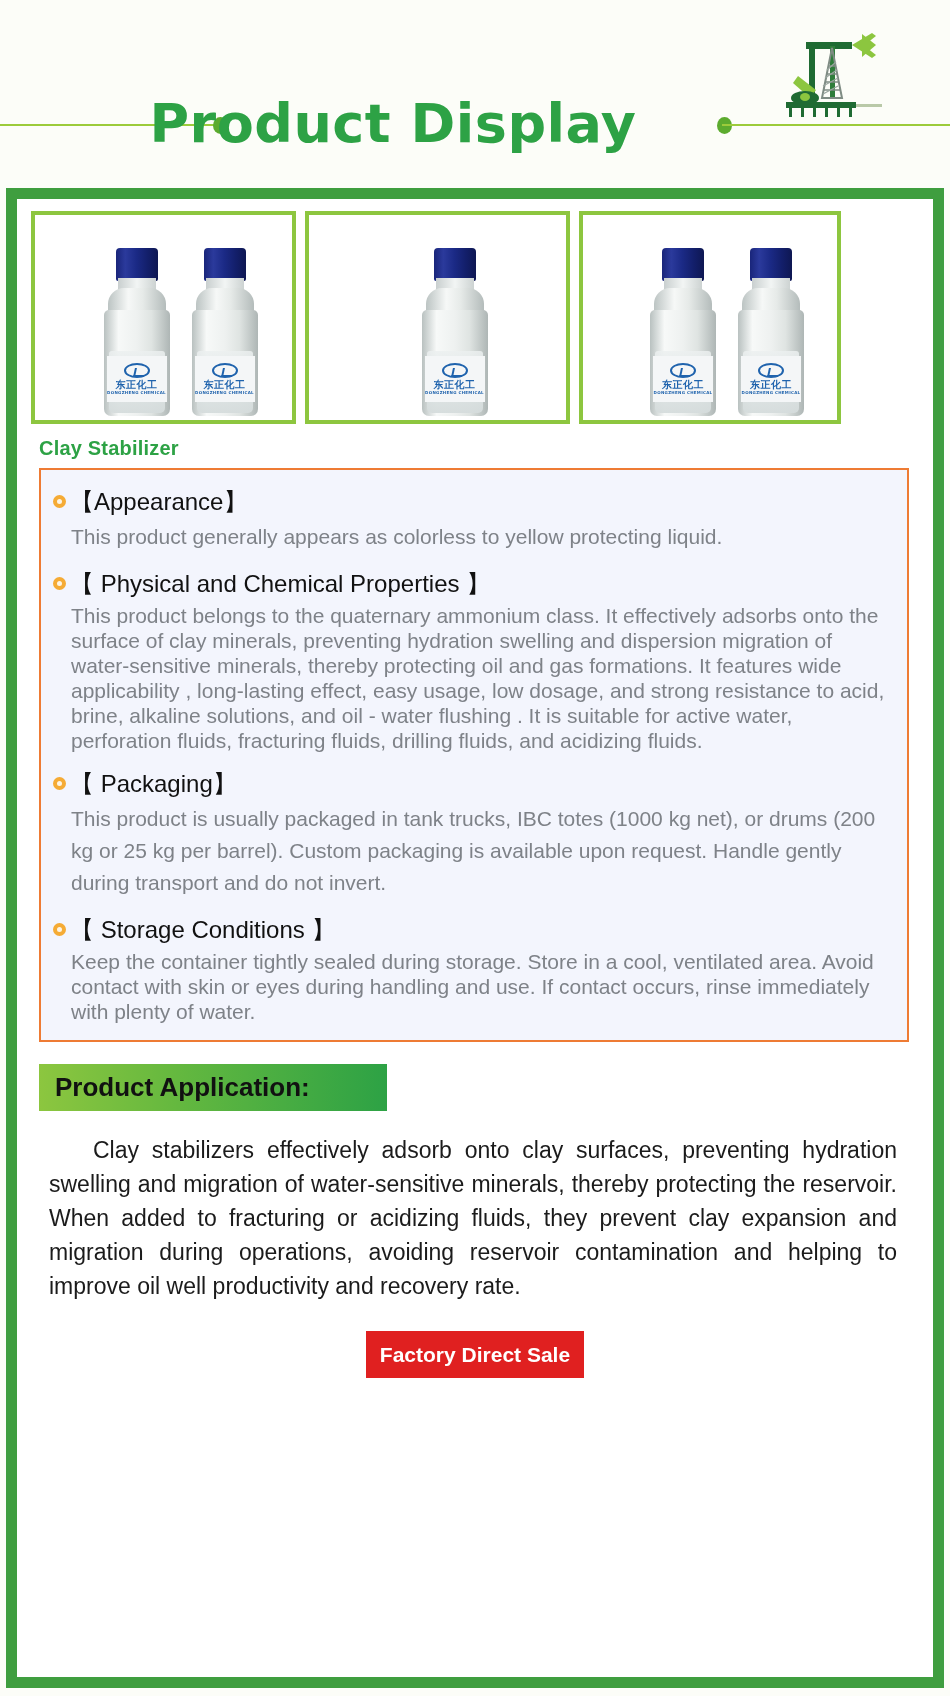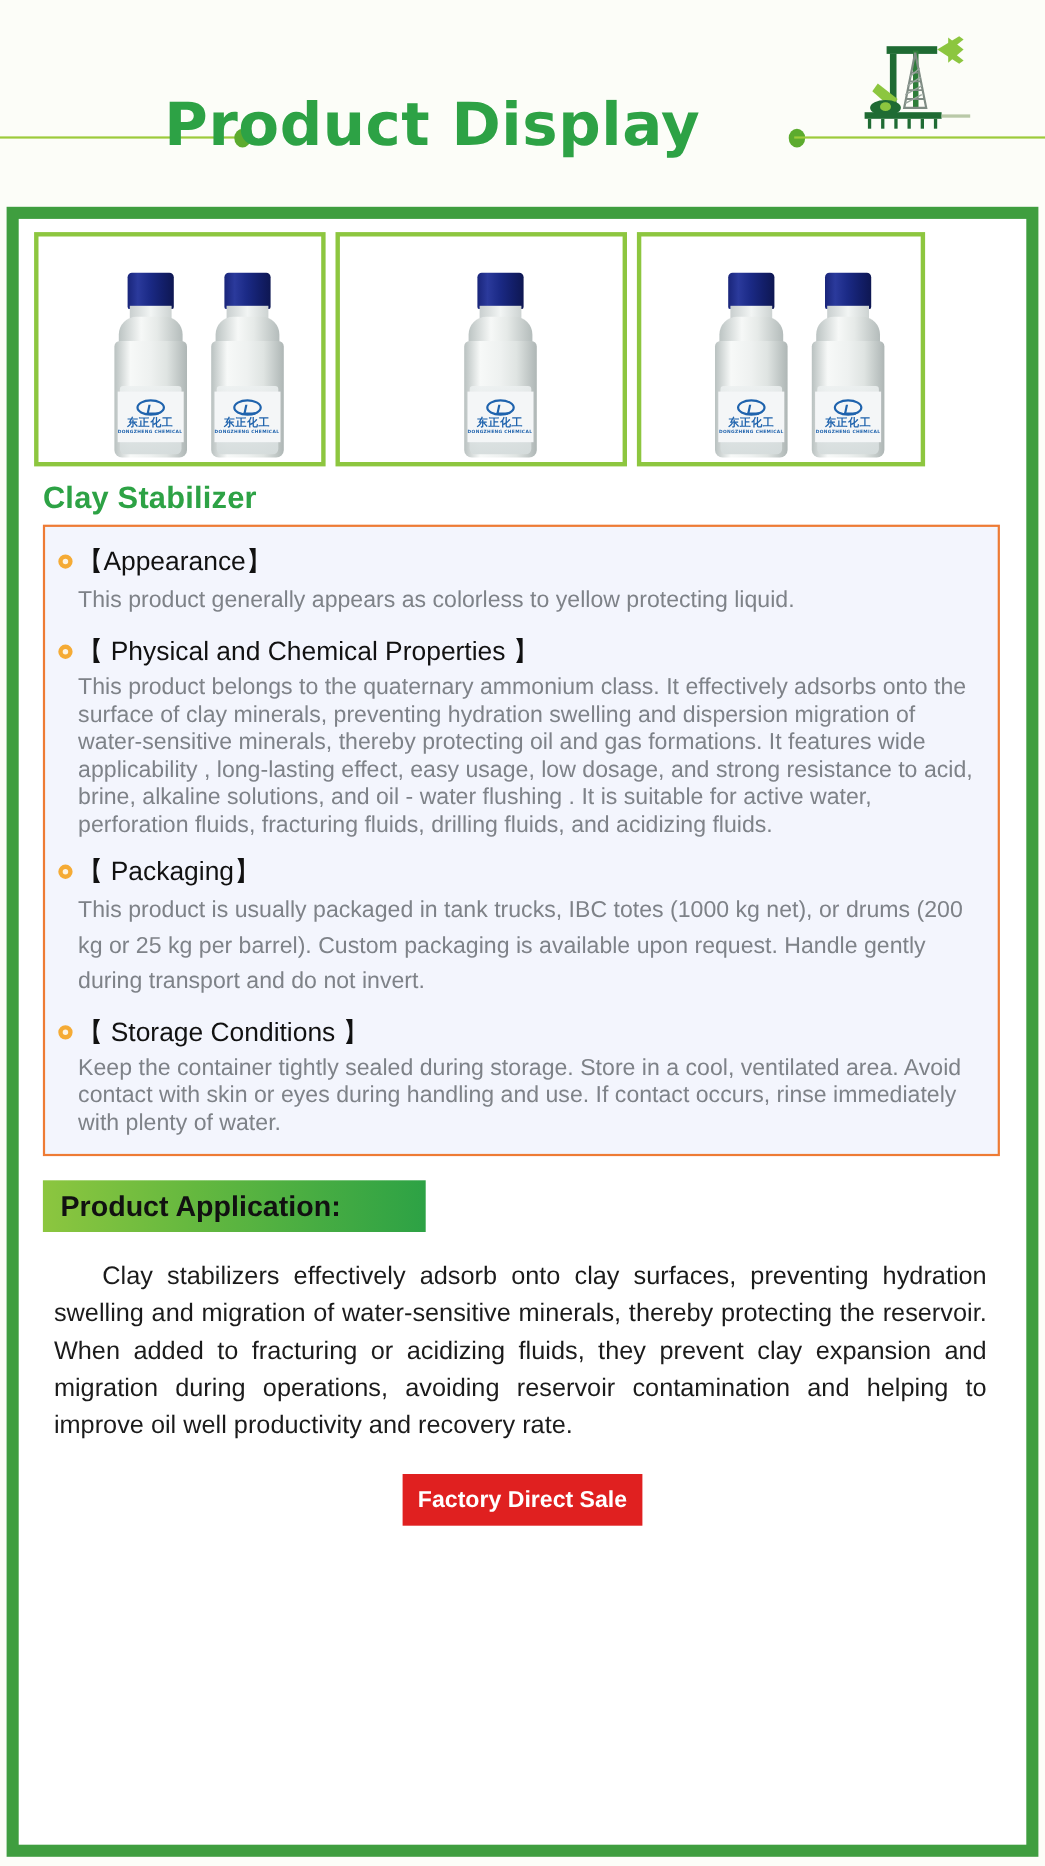--- a/index.html
+++ b/index.html
@@ -19,21 +19,21 @@
   }
   .header-line.left  { left: 0px;  width: 228px; }
   .header-line.right { left: 722px; width: 228px; }
   .header-dot {
     position: absolute; top: 117px; width: 15px; height: 17px;
     border-radius: 50%; background: #5cab2e;
   }
   .header-dot.left  { left: 213px; }
   .header-dot.right { left: 717px; }
   .header-title {
-    position: absolute; top: 82px; left: 0; width: 786px;
+    position: absolute; top: 92px; left: 0; width: 786px;
     text-align: center;
     font-size: 54px; font-weight: bold; color: #2da245;
     letter-spacing: 0.5px; line-height: 64px;
   }
   .pumpjack { position: absolute; left: 776px; top: 28px; width: 112px; height: 95px; }
 
   
   .frame {
     position: absolute; left: 6px; top: 188px;
     width: 938px; height: 1500px;
@@ -91,21 +91,21 @@
   .b-logo::after {
     content: ""; position: absolute; left: 8px; top: 3px; width: 9px; height: 7px;
     border-left: 2px solid #1f63ad; border-bottom: 2px solid #1f63ad; transform: skewX(-12deg);
   }
   .b-cn { font-size: 10px; font-weight: bold; color: #1f63ad; line-height: 11px; margin-top: 1px; letter-spacing: .5px; }
   .b-en { font-size: 4px; font-weight: bold; color: #1f63ad; letter-spacing: .3px; }
 
   
   .product-name {
     font-family: "Liberation Sans", sans-serif;
-    font-size: 28px; font-weight: bold; color: #2da245;
+    font-size: 20px; font-weight: bold; color: #2da245;
     margin: 13px 0 8px 8px; letter-spacing: .2px;
   }
 
   
   .spec-box {
     border: 2px solid #ee7b34; background: #f3f5fd;
     padding: 15px 20px 16px 12px; margin: 0 10px 0 8px;
   }
   .spec-head {
     display: flex; align-items: flex-start; gap: 4px;

